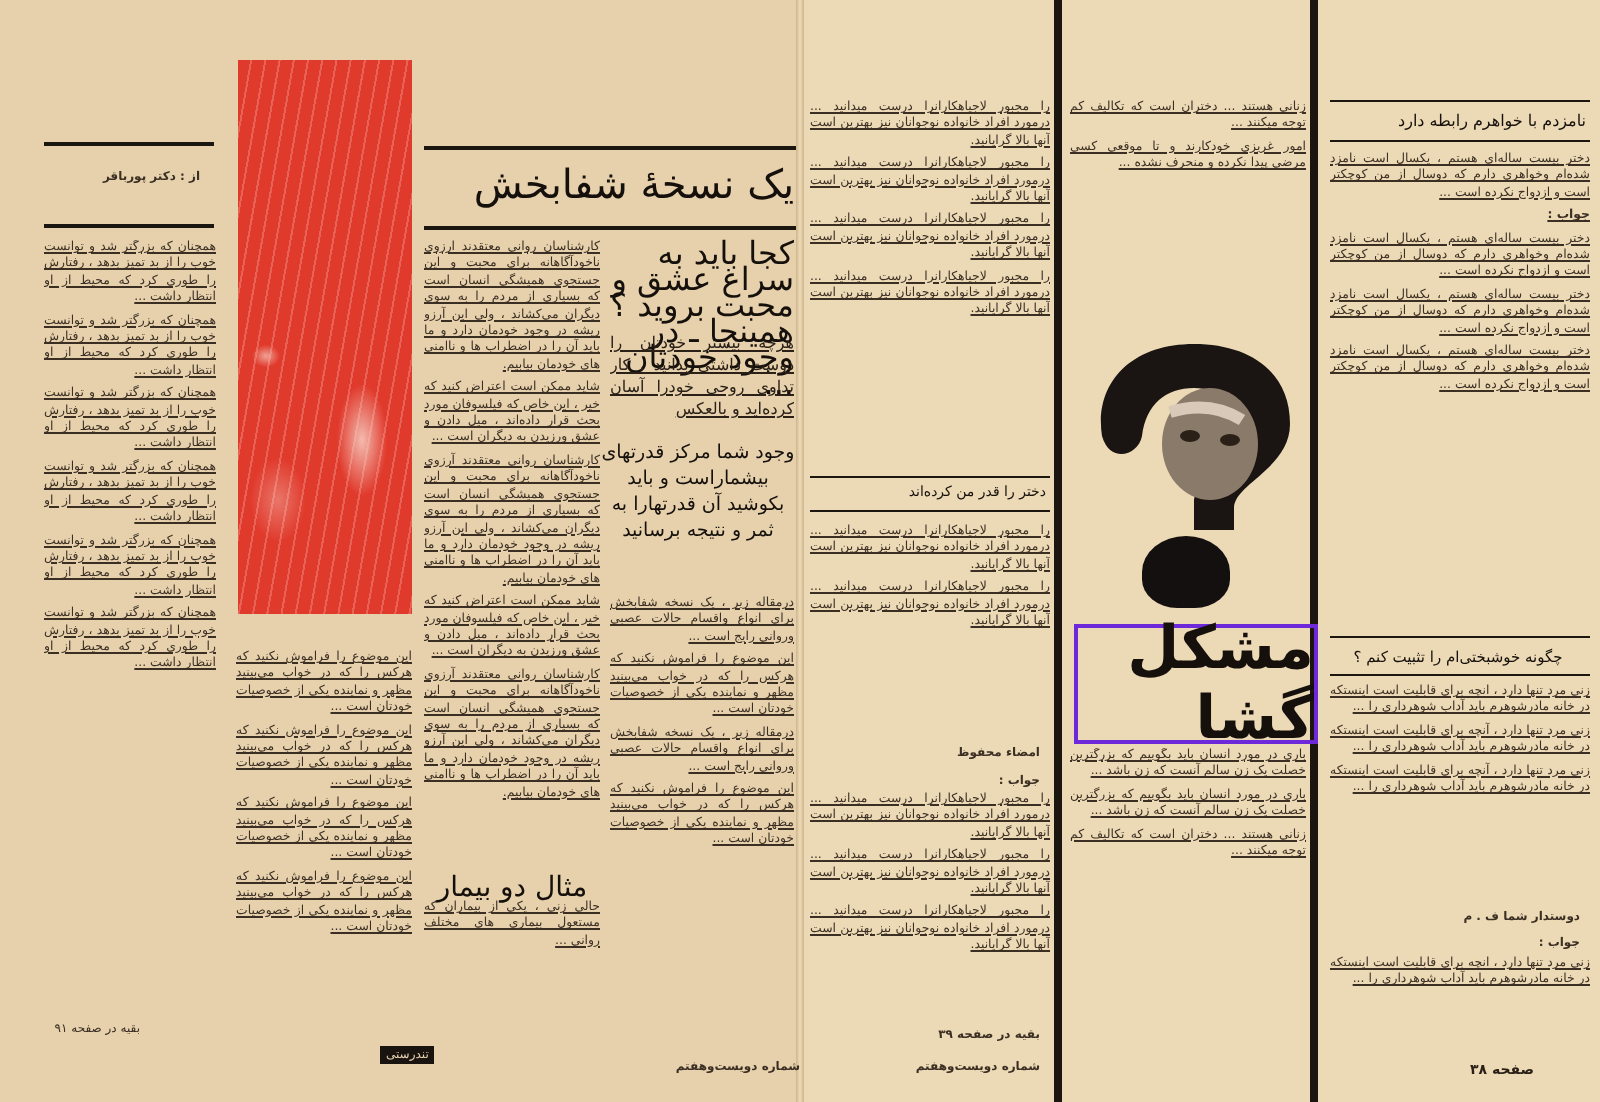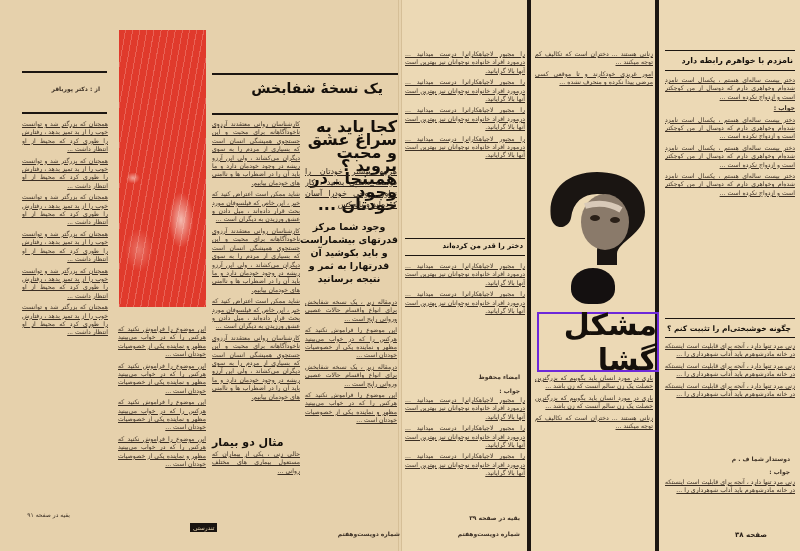--- a/index.html
+++ b/index.html
@@ -7,21 +7,21 @@
          font-family:"DejaVu Sans", sans-serif; color:#2a2018; }
   .page { position:absolute; top:0; height:551px; background:#ead6b3; }
   .left-page { left:0; width:400px; background:#e6d1ac; }
   .right-page { left:400px; width:400px; background:#ecd9b5; }
   .gutter { position:absolute; left:398px; top:0; width:4px; height:551px;
             background:linear-gradient(90deg,#cdb58c,#efdcb9,#cdb58c); }
   .rule { position:absolute; background:#1c1611; }
   .text-block { position:absolute; direction:rtl; text-align:justify;
                 font-size:6.2px; line-height:8.4px; color:#3b2f24; overflow:hidden;text-decoration:underline; }
   .text-block p { margin:0 0 3px 0; }
-  .heading { position:absolute; direction:rtl; font-weight:bold; color:#15100b; white-space:nowrap; }
+  .heading { position:absolute; direction:rtl; font-weight:normal; color:#15100b; white-space:nowrap; }
   .red-photo { position:absolute; left:119px; top:30px; width:87px; height:277px;
                background:#e03a2c; overflow:hidden; }
   .red-photo .hair { position:absolute; left:0; top:0; width:100%; height:100%;
      background:
        repeating-linear-gradient(100deg, rgba(255,220,210,0.0) 0 6px, rgba(255,220,210,0.25) 6px 7px),
        radial-gradient(ellipse 18px 40px at 62px 190px, rgba(250,230,220,0.75), transparent 70%),
        radial-gradient(ellipse 10px 8px at 14px 148px, rgba(250,230,220,0.6), transparent 70%),
        radial-gradient(ellipse 20px 30px at 20px 220px, rgba(250,230,220,0.35), transparent 70%);
   }
   .qmark { position:absolute; left:545px; top:170px; width:105px; height:95px; }
@@ -62,35 +62,35 @@
 
 <div class="text-block" style="left:118px;top:325px;width:88px;height:180px;">
   <p>این موضوع را فراموش نکنید که هرکس را که در خواب می‌بینید مظهر و نماینده یکی از خصوصیات خودتان است ...</p>
   <p>این موضوع را فراموش نکنید که هرکس را که در خواب می‌بینید مظهر و نماینده یکی از خصوصیات خودتان است ...</p>
   <p>این موضوع را فراموش نکنید که هرکس را که در خواب می‌بینید مظهر و نماینده یکی از خصوصیات خودتان است ...</p>
   <p>این موضوع را فراموش نکنید که هرکس را که در خواب می‌بینید مظهر و نماینده یکی از خصوصیات خودتان است ...</p>
 </div>
 <div class="badge" style="left:190px;top:523px;">تندرستی</div>
 
 <div class="rule" style="left:212px;top:73px;width:186px;height:2px;"></div>
-<div class="heading" style="left:213px;top:80px;width:170px;font-size:14px;text-align:right;">یک نسخهٔ شفابخش</div>
+<div class="heading" style="left:232px;top:80px;width:170px;font-size:20px;text-align:center;">یک نسخهٔ شفابخش</div>
 <div class="rule" style="left:212px;top:113px;width:186px;height:2px;"></div>
 
 <div class="heading" style="left:305px;top:120px;width:92px;font-size:16px;line-height:13px;white-space:normal;text-align:right;">کجا باید به سراغ عشق و محبت بروید ؟ همینجا ـ در وجود خودتان ...</div>
 <div class="text-block" style="left:305px;top:166px;width:92px;height:50px;font-size:8px;line-height:11px;color:#2a2018;">هرچه بیشتر خودتان را دوست داشتی بدانید ، کار تداوی روحی خودرا آسان کرده‌اید و بالعکس</div>
 <div class="heading" style="left:300px;top:220px;width:98px;font-size:9.5px;line-height:13px;white-space:normal;text-align:center;">وجود شما مرکز قدرتهای بیشماراست و باید بکوشید آن قدرتهارا به ثمر و نتیجه برسانید</div>
 
 <div class="text-block" style="left:212px;top:120px;width:88px;height:285px;">
   <p>کارشناسان روانی معتقدند آرزوی ناخودآگاهانه برای محبت و این جستجوی همیشگی انسان است که بسیاری از مردم را به سوی دیگران می‌کشاند ، ولی این آرزو ریشه در وجود خودمان دارد و ما باید آن را در اضطراب ها و ناامنی های خودمان بیابیم.</p>
   <p>شاید ممکن است اعتراض کنید که خیر ، این خاص که فیلسوفان مورد بحث قرار داده‌اند ، میل دادن و عشق ورزیدن به دیگران است ...</p>
   <p>کارشناسان روانی معتقدند آرزوی ناخودآگاهانه برای محبت و این جستجوی همیشگی انسان است که بسیاری از مردم را به سوی دیگران می‌کشاند ، ولی این آرزو ریشه در وجود خودمان دارد و ما باید آن را در اضطراب ها و ناامنی های خودمان بیابیم.</p>
   <p>شاید ممکن است اعتراض کنید که خیر ، این خاص که فیلسوفان مورد بحث قرار داده‌اند ، میل دادن و عشق ورزیدن به دیگران است ...</p>
   <p>کارشناسان روانی معتقدند آرزوی ناخودآگاهانه برای محبت و این جستجوی همیشگی انسان است که بسیاری از مردم را به سوی دیگران می‌کشاند ، ولی این آرزو ریشه در وجود خودمان دارد و ما باید آن را در اضطراب ها و ناامنی های خودمان بیابیم.</p>
 </div>
-<div class="heading" style="left:212px;top:436px;width:88px;font-size:11px;text-align:left;">مثال دو بیمار</div>
+<div class="heading" style="left:212px;top:436px;width:88px;font-size:14px;text-align:center;">مثال دو بیمار</div>
 <div class="text-block" style="left:212px;top:450px;width:88px;height:70px;">حالی زنی ، یکی از بیماران که مستعول بیماری های مختلف روانی ... </div>
 
 <div class="text-block" style="left:305px;top:298px;width:92px;height:200px;">
   <p>درمقاله زیر ، یک نسخه شفابخش برای انواع واقسام حالات عصبی وروانی رایج است ...</p>
   <p>این موضوع را فراموش نکنید که هرکس را که در خواب می‌بینید مظهر و نماینده یکی از خصوصیات خودتان است ...</p>
   <p>درمقاله زیر ، یک نسخه شفابخش برای انواع واقسام حالات عصبی وروانی رایج است ...</p>
   <p>این موضوع را فراموش نکنید که هرکس را که در خواب می‌بینید مظهر و نماینده یکی از خصوصیات خودتان است ...</p>
 </div>
 <div class="small-note" style="left:330px;top:530px;width:70px;font-weight:bold;">شماره دویست‌وهفتم</div>
 

